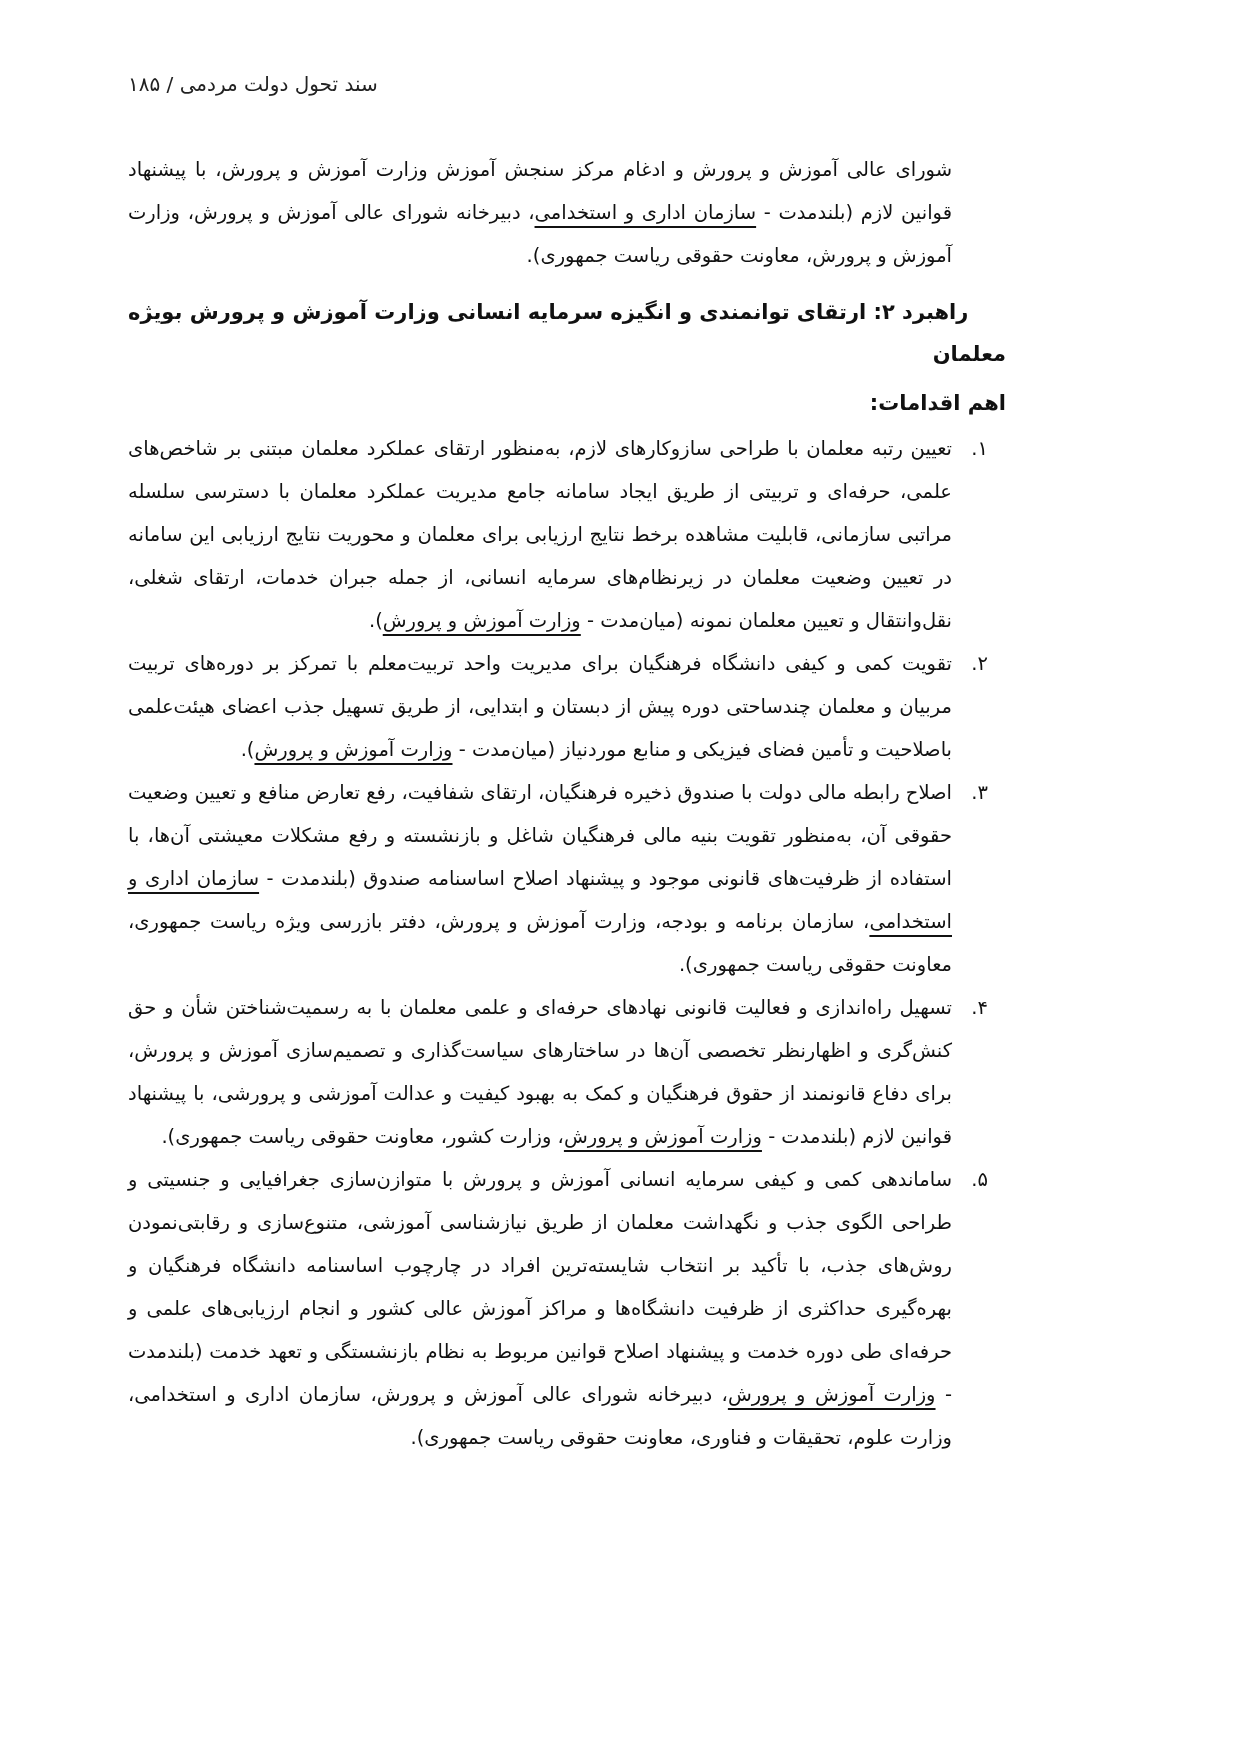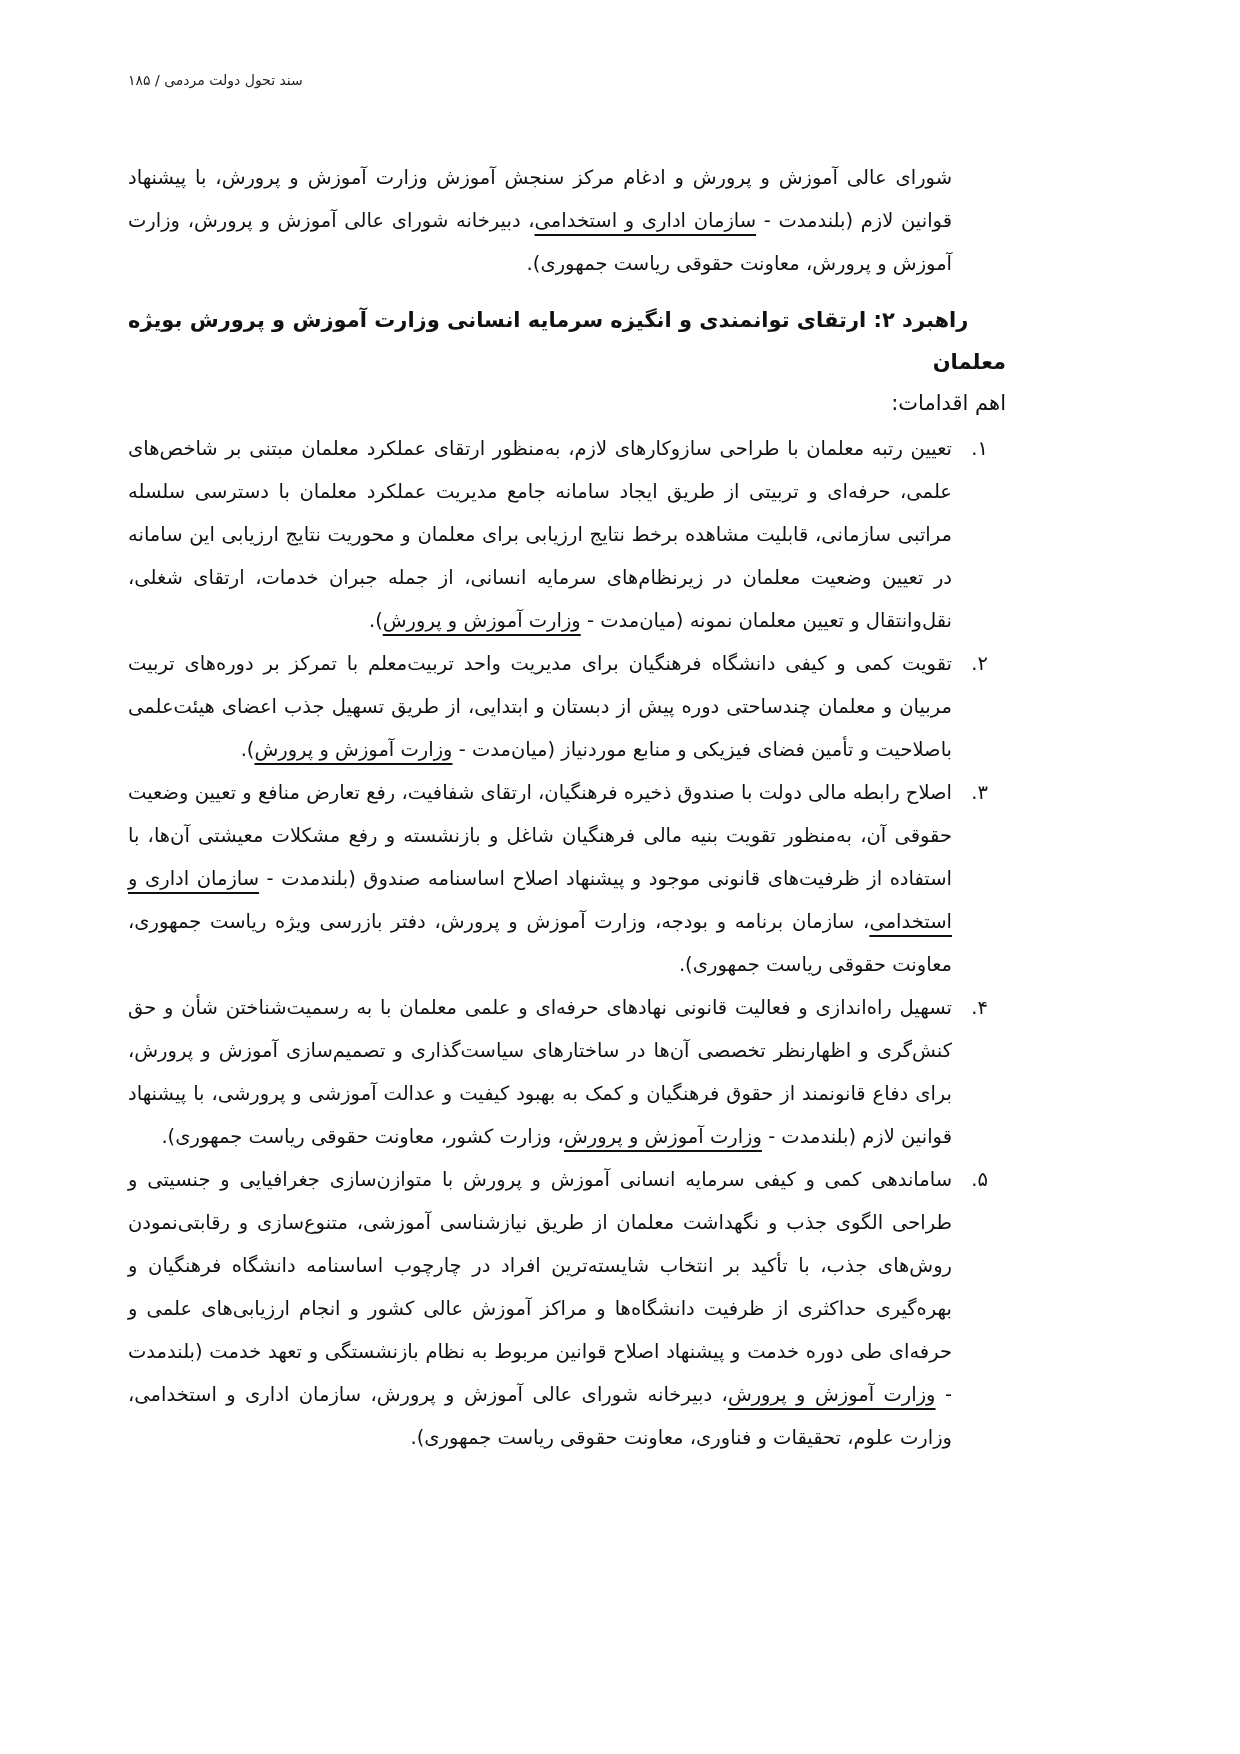--- a/index.html
+++ b/index.html
@@ -16,27 +16,27 @@
       color: #111111;
       direction: rtl;
     }
     .page-header {
       position: absolute;
       top: 72px;
       left: 128px;
       width: 400px;
       text-align: left;
       direction: rtl;
-      font-size: 14px;
+      font-size: 20px;
       color: #222;
     }
     .page-header span { unicode-bidi: embed; }
     .content {
       position: absolute;
-      top: 156px;
+      top: 148px;
       left: 128px;
       width: 824px;
       font-size: 19.5px;
       line-height: 43px;
       text-align: justify;
       text-align-last: right;
     }
     .intro p {
       margin: 0;
       text-align: justify;
@@ -47,22 +47,22 @@
       text-decoration-thickness: 1.5px;
     }
     .strategy-title {
       margin: 14px -54px 0 0;
       font-weight: bold;
       font-size: 21px;
       line-height: 42px;
       text-align: left;
     }
     .actions-title {
-      margin: 0 -54px 4px 0;
-      font-weight: normal;
+      margin: 8px -54px 4px 0;
+      font-weight: bold;
       font-size: 21px;
       line-height: 40px;
     }
     ol.actions {
       list-style: none;
       margin: 0;
       padding: 0;
     }
     ol.actions li {
       position: relative;

